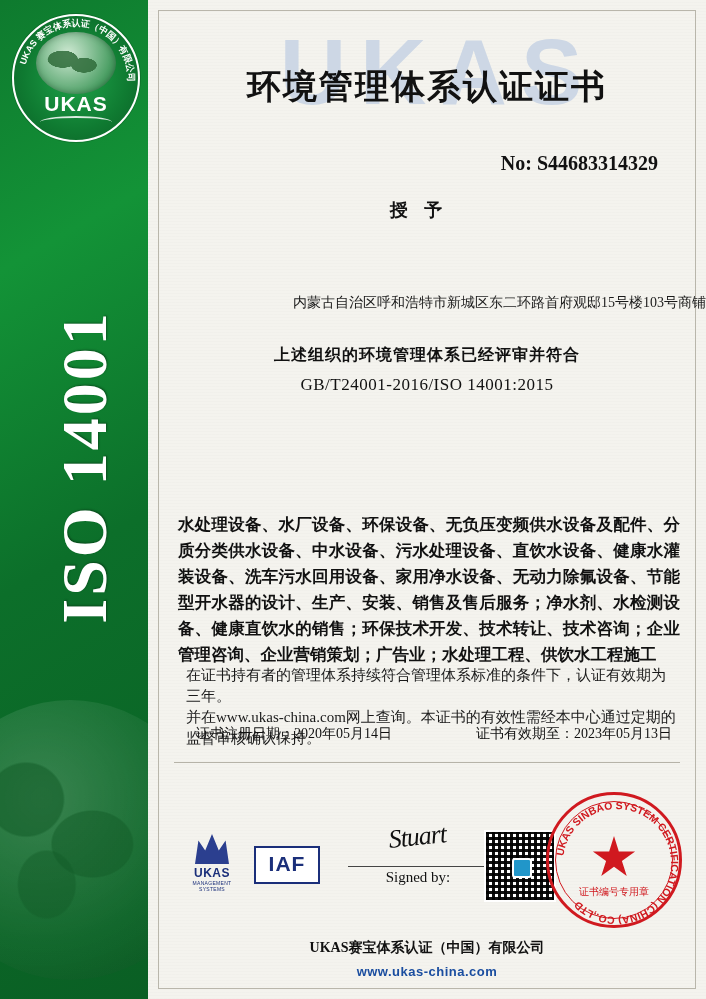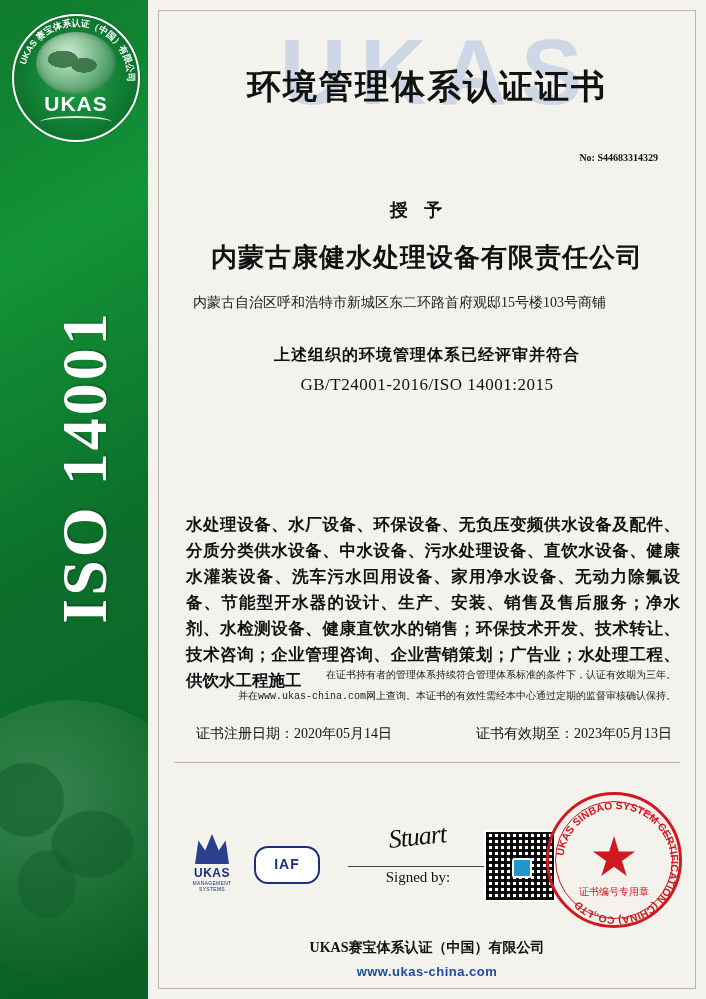--- a/index.html
+++ b/index.html
@@ -181,21 +181,21 @@
     font-weight: bold;
     font-size: 34px;
     color: #111111;
     letter-spacing: 2px;
   }
   .cert-no {
     position: absolute;
     right: 48px;
     top: 152px;
     font-family: "Liberation Serif", serif;
-    font-size: 10px;
+    font-size: 20px;
     color: #111;
     font-weight: bold;
   }
   .grant {
     position: absolute;
     left: 0; right: 16px;
     top: 198px;
     text-align: center;
     font-family: "Liberation Serif", serif;
     font-weight: bold;
@@ -211,21 +211,21 @@
     font-family: "Liberation Serif", serif;
     font-weight: bold;
     font-size: 26px;
     color: #111;
     letter-spacing: 1px;
   }
   .address {
     position: absolute;
     left: 0; right: 0;
     top: 294px;
-    text-align: left;
+    text-align: right;
     font-family: "Liberation Serif", serif;
     font-size: 14px;
     color: #1a1a1a;
     padding-left: 45px;
   }
   .statement {
     position: absolute;
     left: 24px; right: 24px;
     top: 345px;
     text-align: center;
@@ -261,31 +261,30 @@
   .scope-body {
     position: absolute;
     left: 30px; right: 26px;
     top: 512px;
     font-family: "Liberation Serif", serif;
     font-weight: bold;
     font-size: 16.5px;
     line-height: 26px;
     color: #111;
     text-align: justify;
-    margin-left: 8px;
   }
   .valid-note {
     position: absolute;
     left: 38px; right: 30px;
     top: 665px;
-    font-family: Liberation Mono, monospace;
-    font-size: 10px;
+    font-family: Liberation Serif, serif;
+    font-size: 15px;
     line-height: 21px;
     color: #1a1a1a;
-    text-align: right;
+    text-align: left;
   }
   .dates {
     position: absolute;
     left: 48px; right: 34px;
     top: 725px;
     display: flex;
     justify-content: space-between;
     font-family: "Liberation Serif", serif;
     font-size: 14px;
     color: #111;
@@ -319,24 +318,24 @@
     font-size: 12px; font-weight: bold; color: #1b2f7a; letter-spacing: 0.5px;
   }
   .mini-ukas .sub {
     font-size: 5px; color: #1b2f7a; letter-spacing: 0.3px;
   }
   .iaf-logo {
     position: absolute;
     left: 78px; top: 14px;
     width: 62px; height: 34px;
     border: 2px solid #1b2f7a;
-    border-radius: 14px;
+    border-radius: 0;
     color: #1b2f7a;
     font-weight: bold;
-    font-size: 14px;
+    font-size: 21px;
     text-align: center;
     line-height: 32px;
     letter-spacing: 1px;
     background: #ffffff;
   }
   .cnas-logo {
     position: absolute;
     left: 156px; top: 14px;
     width: 76px; height: 34px;
     border: 2px solid #1b6fbf;
@@ -489,21 +488,20 @@
 
     <div class="title">环境管理体系认证证书</div>
 
     <div class="cert-no">
       <span>No:</span>
       <span>S44683314329</span>
     </div>
 
     <div class="grant">授 予</div>
 
-    <div class="company">内蒙古康健水处理设备有限责任公司</div>
 
     <div class="address">内蒙古自治区呼和浩特市新城区东二环路首府观邸15号楼103号商铺</div>
 
     <div class="statement">
       <div class="l1">上述组织的环境管理体系已经评审并符合</div>
       <div class="l2">GB/T24001-2016/ISO 14001:2015</div>
     </div>
 
     <div class="scope-body">水处理设备、水厂设备、环保设备、无负压变频供水设备及配件、分质分类供水设备、中水设备、污水处理设备、直饮水设备、健康水灌装设备、洗车污水回用设备、家用净水设备、无动力除氟设备、节能型开水器的设计、生产、安装、销售及售后服务；净水剂、水检测设备、健康直饮水的销售；环保技术开发、技术转让、技术咨询；企业管理咨询、企业营销策划；广告业；水处理工程、供饮水工程施工</div>
 

